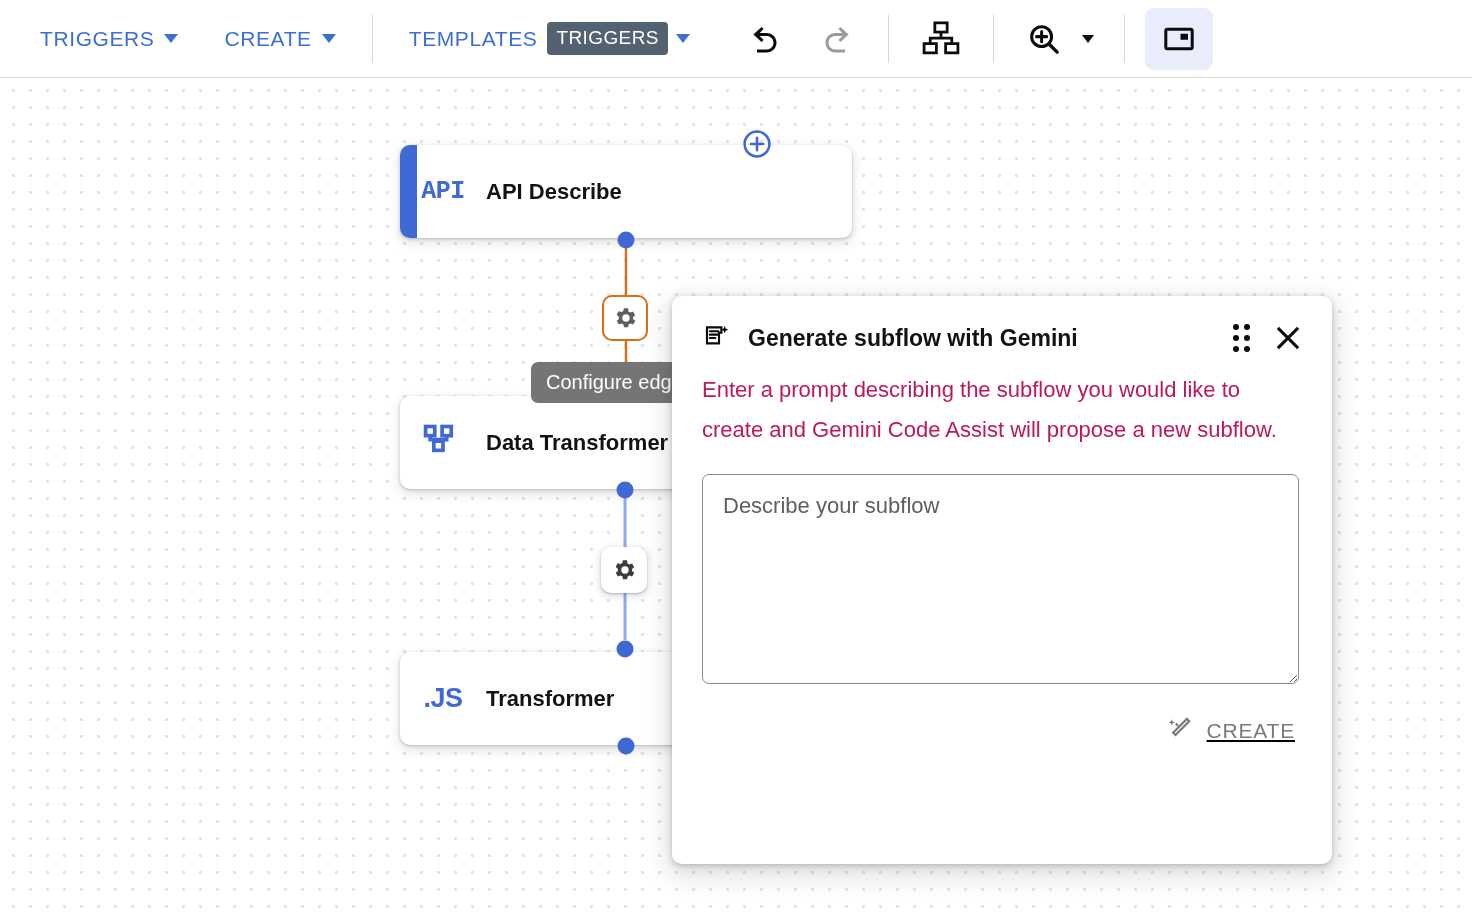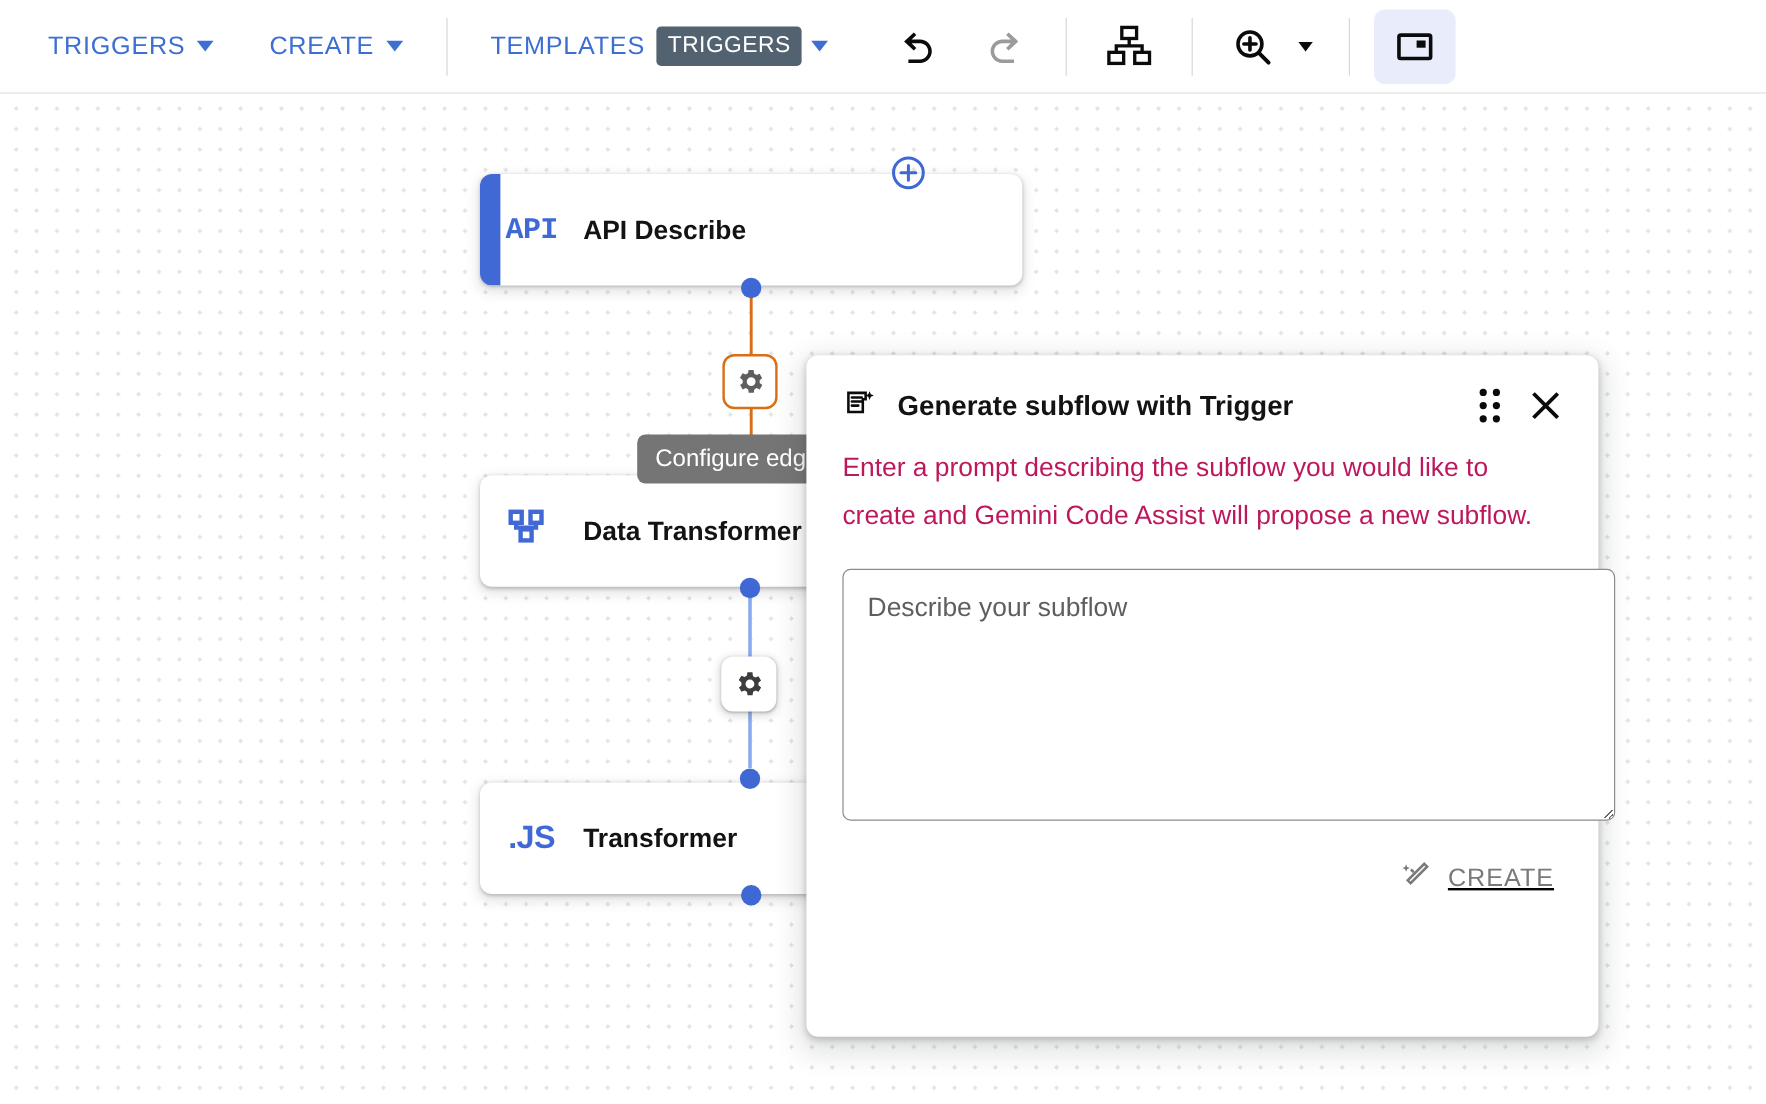--- a/index.html
+++ b/index.html
@@ -106,21 +106,21 @@
   .dlg-head { display:flex; align-items:center; padding: 26px 28px 0 30px; }
   .dlg-head-icon { margin-right:16px; display:flex; align-items:center; }
   .dlg-title { font-size:23px; font-weight:700; color:#131313; flex:1; white-space:nowrap; }
   .drag-handle { display:flex; gap:5px; margin-right:22px; cursor:grab; }
   .drag-col { display:flex; flex-direction:column; gap:5px; }
   .drag-dot { width:6px;height:6px;border-radius:50%;background:#0a0a0a; }
   .close-btn { cursor:pointer; display:flex; align-items:center; justify-content:center; width:32px;height:32px; }
   .dlg-body { padding: 16px 30px 0 30px; }
   .dlg-desc { font-size:22px; line-height:40px; color:#be185d; margin:0; }
   .subflow-input {
-    margin-top:24px; width:644px; height:210px;
+    margin-top:24px; width:597px; height:210px;
     border:1px solid #8b8b8b; border-radius:7px;
     padding:18px 20px; font-size:22px; color:#131313;
     font-family:"Liberation Sans",sans-serif;
     resize: vertical; outline:none; background:#fff;
   }
   .subflow-input::placeholder { color:#5e5e5e; }
   .dlg-actions { display:flex; justify-content:flex-end; padding: 22px 33px 26px 30px; text-decoration: underline; }
   .create-btn {
     display:flex; align-items:center; gap:12px;
     background:transparent; border:none; cursor:default;
@@ -286,21 +286,21 @@
   <div class="dialog" style="left:672px; top:296px; width:660px; height:568px;">
 
     <div class="dlg-head">
       <span class="dlg-head-icon">
         <svg width="30" height="30" viewBox="0 0 24 24">
           <path d="M4 3.5h11.5v4.2h-1.9v8.6H4z" fill="none" stroke="#0b0b0b" stroke-width="1.7"></path>
           <path d="M6.3 6.6h6.6M6.3 9.3h6.6M6.3 12h4.3" stroke="#0b0b0b" stroke-width="1.7" stroke-linecap="round"></path>
           <path d="M18.1 2.4l.85 2.05 2.05.85-2.05.85-.85 2.05-.85-2.05-2.05-.85 2.05-.85z" fill="#0b0b0b"></path>
         </svg>
       </span>
-      <span class="dlg-title">Generate subflow with Trigger</span>
+      <span class="dlg-title">Generate subflow with Gemini</span>
 
       <span class="drag-handle">
         <span class="drag-col">
           <span class="drag-dot"></span>
           <span class="drag-dot"></span>
           <span class="drag-dot"></span>
         </span>
         <span class="drag-col">
           <span class="drag-dot"></span>
           <span class="drag-dot"></span>

